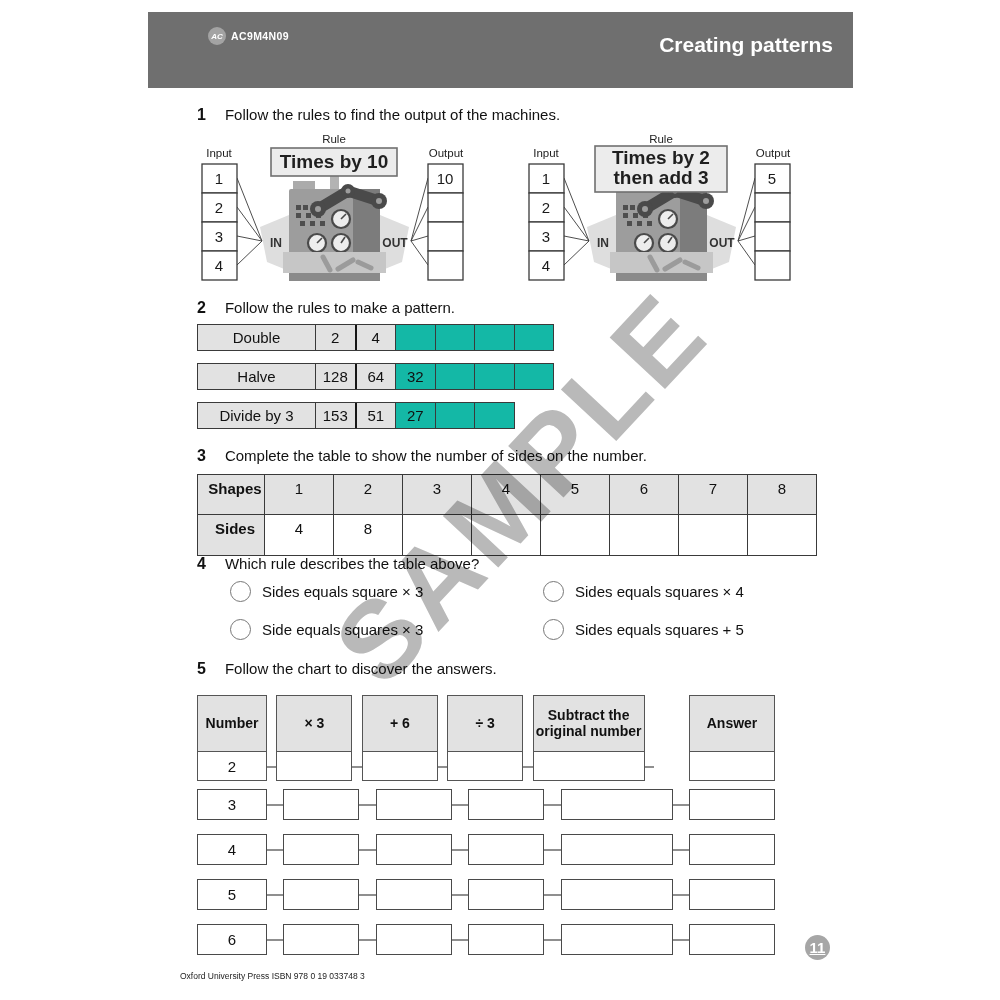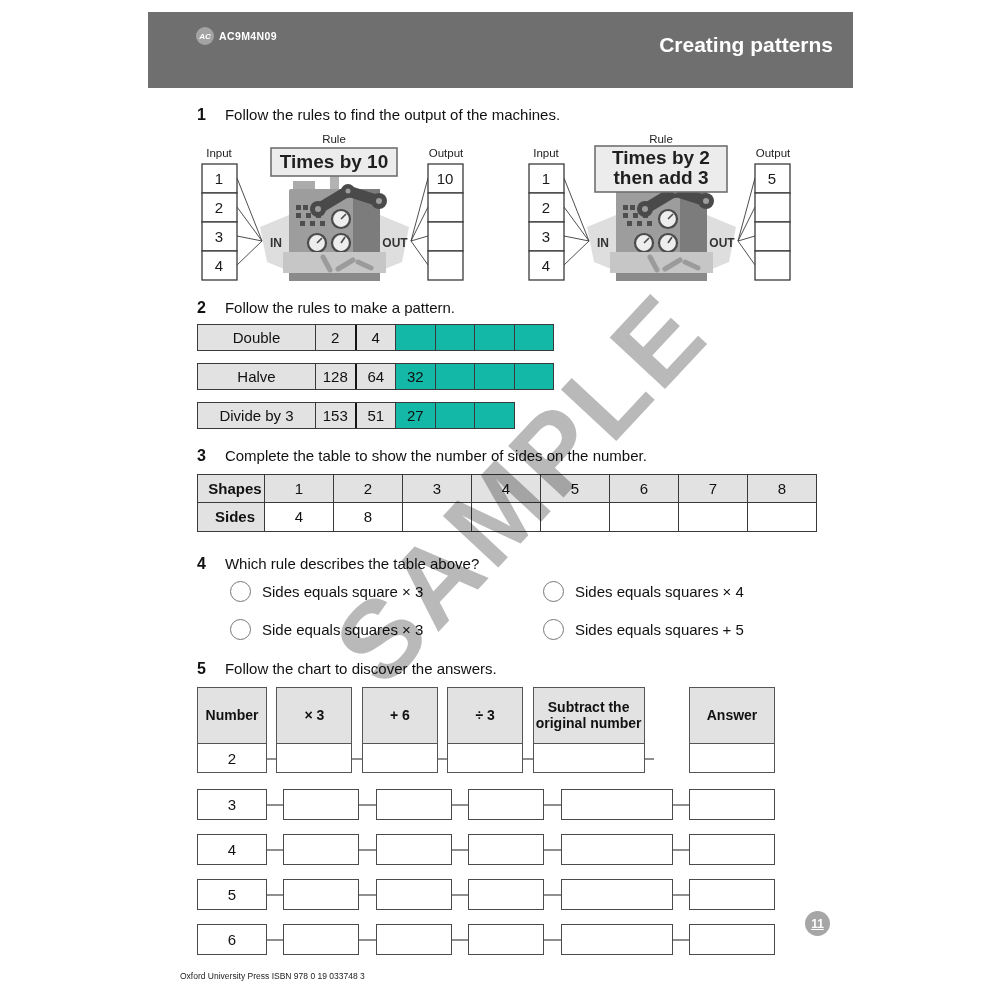--- a/index.html
+++ b/index.html
@@ -3,21 +3,21 @@
 <meta charset="utf-8">
 <style>
   html,body{margin:0;padding:0;background:#fff;}
   .page{position:relative;width:1000px;height:1000px;background:#fff;overflow:hidden;
         font-family:"Liberation Sans",sans-serif;color:#111;}
 
   
   .topbar{position:absolute;left:148px;top:12px;width:705px;height:76px;background:#6f6f6f;}
   .badge{position:absolute;left:48px;top:15px;display:flex;align-items:center;gap:5px;}
   .badge-circle{width:18px;height:18px;border-radius:50%;background:#a3a3a3;color:#fff;
-        font-size:8px;font-style:italic;font-weight:700;display:flex;align-items:center;justify-content:center;}
+        font-size:8px;font-style:italic;font-weight:700;display:flex;align-items:center;justify-content:center;margin-left:12px;}
   .badge-text{color:#fff;font-size:10.5px;font-weight:700;letter-spacing:.4px;}
   .bar-title{position:absolute;right:20px;top:21px;color:#fff;font-size:21px;font-weight:700;}
 
   
   .wm{position:absolute;left:520px;top:488px;transform:translate(-50%,-50%) rotate(-47deg);
       font-size:110px;font-weight:800;color:#b9b9b9;letter-spacing:4px;white-space:nowrap;
       mix-blend-mode:multiply;z-index:9;pointer-events:none;}
 
   
   .q{position:absolute;display:flex;gap:19px;font-size:15px;}
@@ -37,48 +37,48 @@
   .prow>div{height:25px;line-height:25px;text-align:center;font-size:15px;border-left:1px solid #3a3a3a;box-sizing:content-box;}
   .prow>div:first-child{border-left:none;}
   .plabel{width:117px;background:#e2e2e2;}
   .pcell{width:38.5px;}
   .pcell.gray{background:#e2e2e2;}
   .pcell.thick{border-left:2px solid #161616 !important;}
 
   
   .q3{position:absolute;left:197px;top:474px;border:1.5px solid #3a3a3a;display:inline-block;background:#fff;}
   .q3row{display:flex;}
-  .q3row>div{height:28px;line-height:28px;border-left:1px solid #3a3a3a;font-size:15px;text-align:center;box-sizing:border-box;}
+  .q3row>div{height:40px;line-height:28px;border-left:1px solid #3a3a3a;font-size:15px;text-align:center;box-sizing:border-box;}
   .q3row>div:first-child{border-left:none;}
   .q3row.head>div{background:#e2e2e2;border-bottom:1px solid #3a3a3a;}
   .q3label{width:66px;text-align:left;padding-left:8px;font-weight:700;background:#e2e2e2;}
   .q3cell{width:69px;}
 
   
   .q4opt{position:absolute;display:flex;align-items:center;gap:11px;font-size:15px;}
   .radio{width:19px;height:19px;border:1.4px solid #777;border-radius:50%;background:#fff;flex:none;}
 
   
   .q5head-row{position:absolute;left:197px;top:687px;width:578px;display:flex;}
   .q5col{display:flex;flex-direction:column;}
   .q5h{height:57px;background:#e2e2e2;border:1.4px solid #555;display:flex;align-items:center;justify-content:center;
-       text-align:center;font-weight:700;font-size:14px;line-height:1.12;padding:0 2px;box-sizing:border-box;}
+       text-align:center;font-weight:700;font-size:14px;line-height:1.12;padding:0 2px;box-sizing:border-box;margin-top:8px;}
   .q5c{height:29px;border:1.4px solid #555;border-top:none;display:flex;align-items:center;justify-content:center;
        font-size:15px;box-sizing:border-box;background:#fff;}
   .q5conn-h{flex:1;height:2px;background:#8f8f8f;align-self:flex-end;margin-bottom:13px;}
   .q5row{position:absolute;left:197px;width:578px;display:flex;align-items:center;height:31px;}
   .q5box{height:31px;border:1.4px solid #4a4a4a;box-sizing:border-box;display:flex;align-items:center;
         justify-content:center;font-size:15px;background:#fff;}
   .q5conn{flex:1;height:2px;background:#8f8f8f;}
   .w70{width:70px;flex:none;} .w76{width:76px;flex:none;} .w112{width:112px;flex:none;} .w86{width:86px;flex:none;padding-left:35px;}
 
   
   .imprint{position:absolute;left:180px;top:971px;font-size:8.5px;color:#222;}
-  .pageno{position:absolute;left:805px;top:911px;width:25px;height:25px;border-radius:50%;background:#a6a6a6;
-        color:#fff;font-size:12px;font-weight:700;display:flex;align-items:center;justify-content:center;text-decoration:underline;}
+  .pageno{position:absolute;left:805px;top:935px;width:25px;height:25px;border-radius:50%;background:#a6a6a6;
+        color:#fff;font-size:15px;font-weight:700;display:flex;align-items:center;justify-content:center;text-decoration:underline;}
 </style>
 </head>
 <body>
 
 <div class="page">
 
   <div class="topbar">
     <div class="badge">
       <span class="badge-circle">AC</span>
       <span class="badge-text">AC9M4N09</span>

